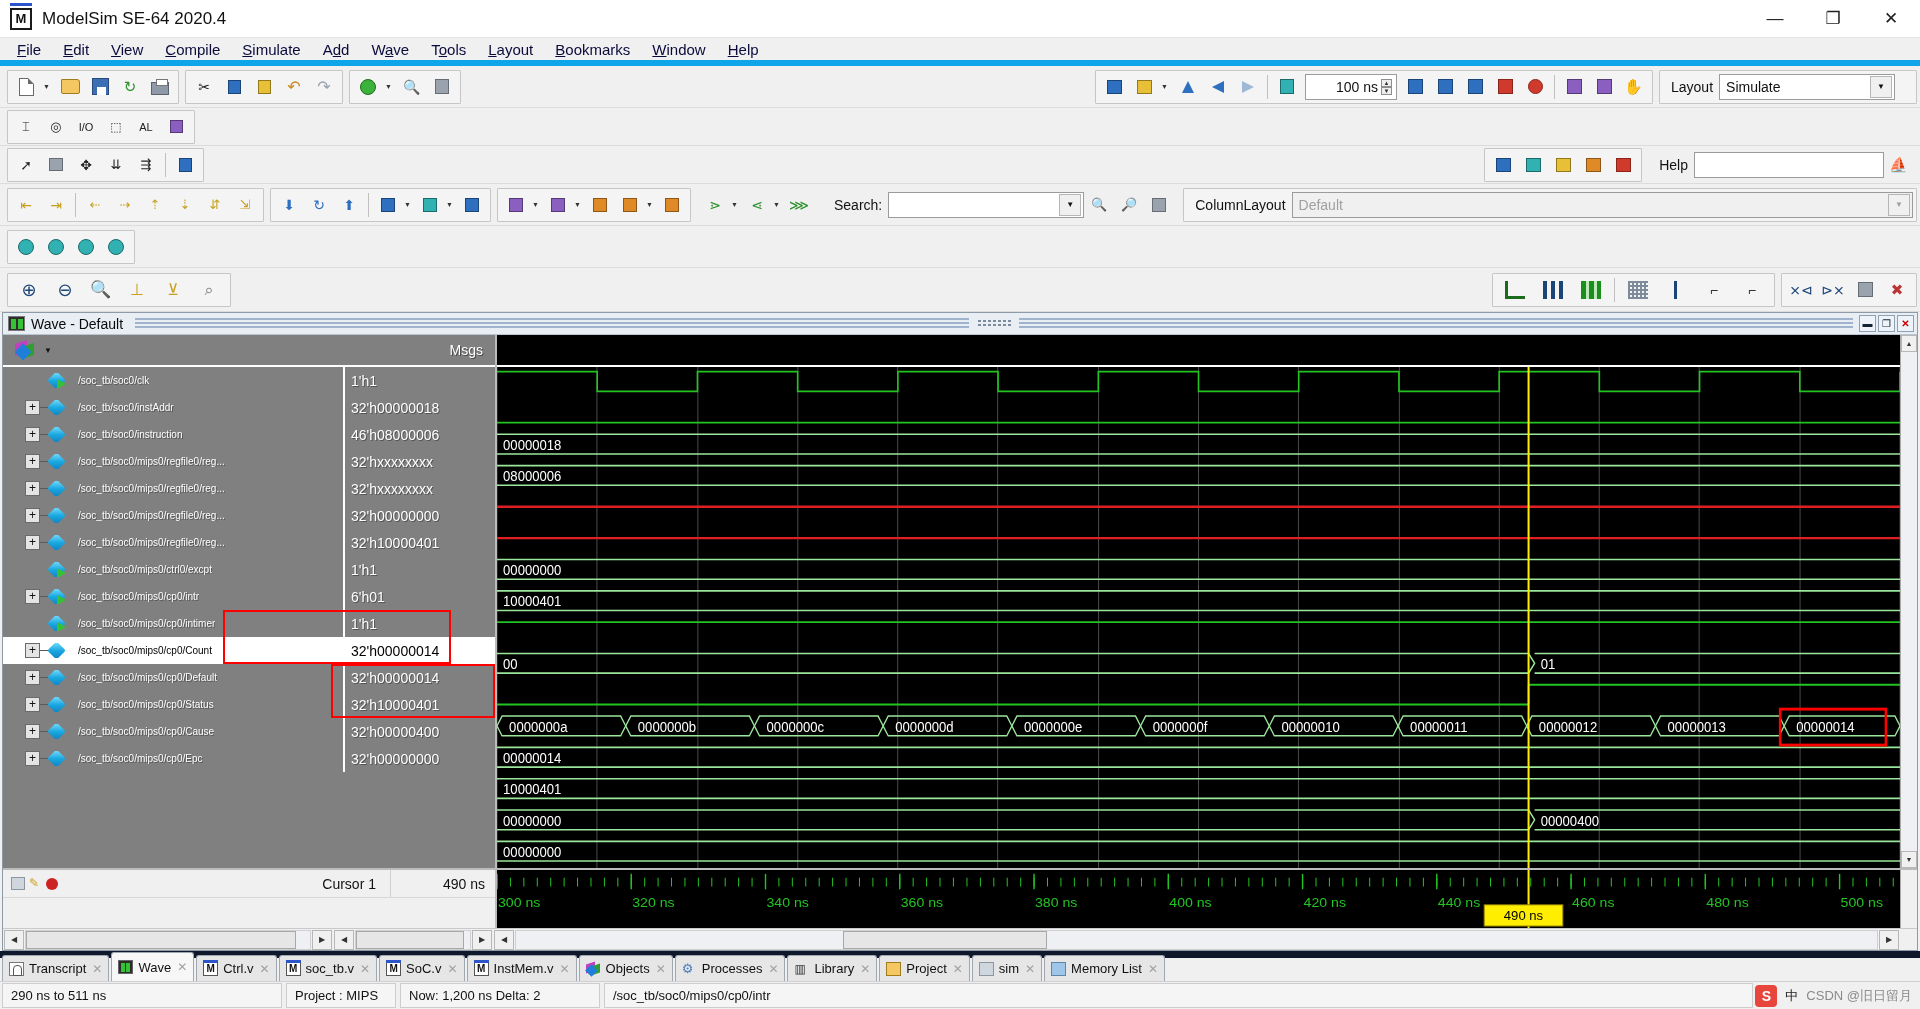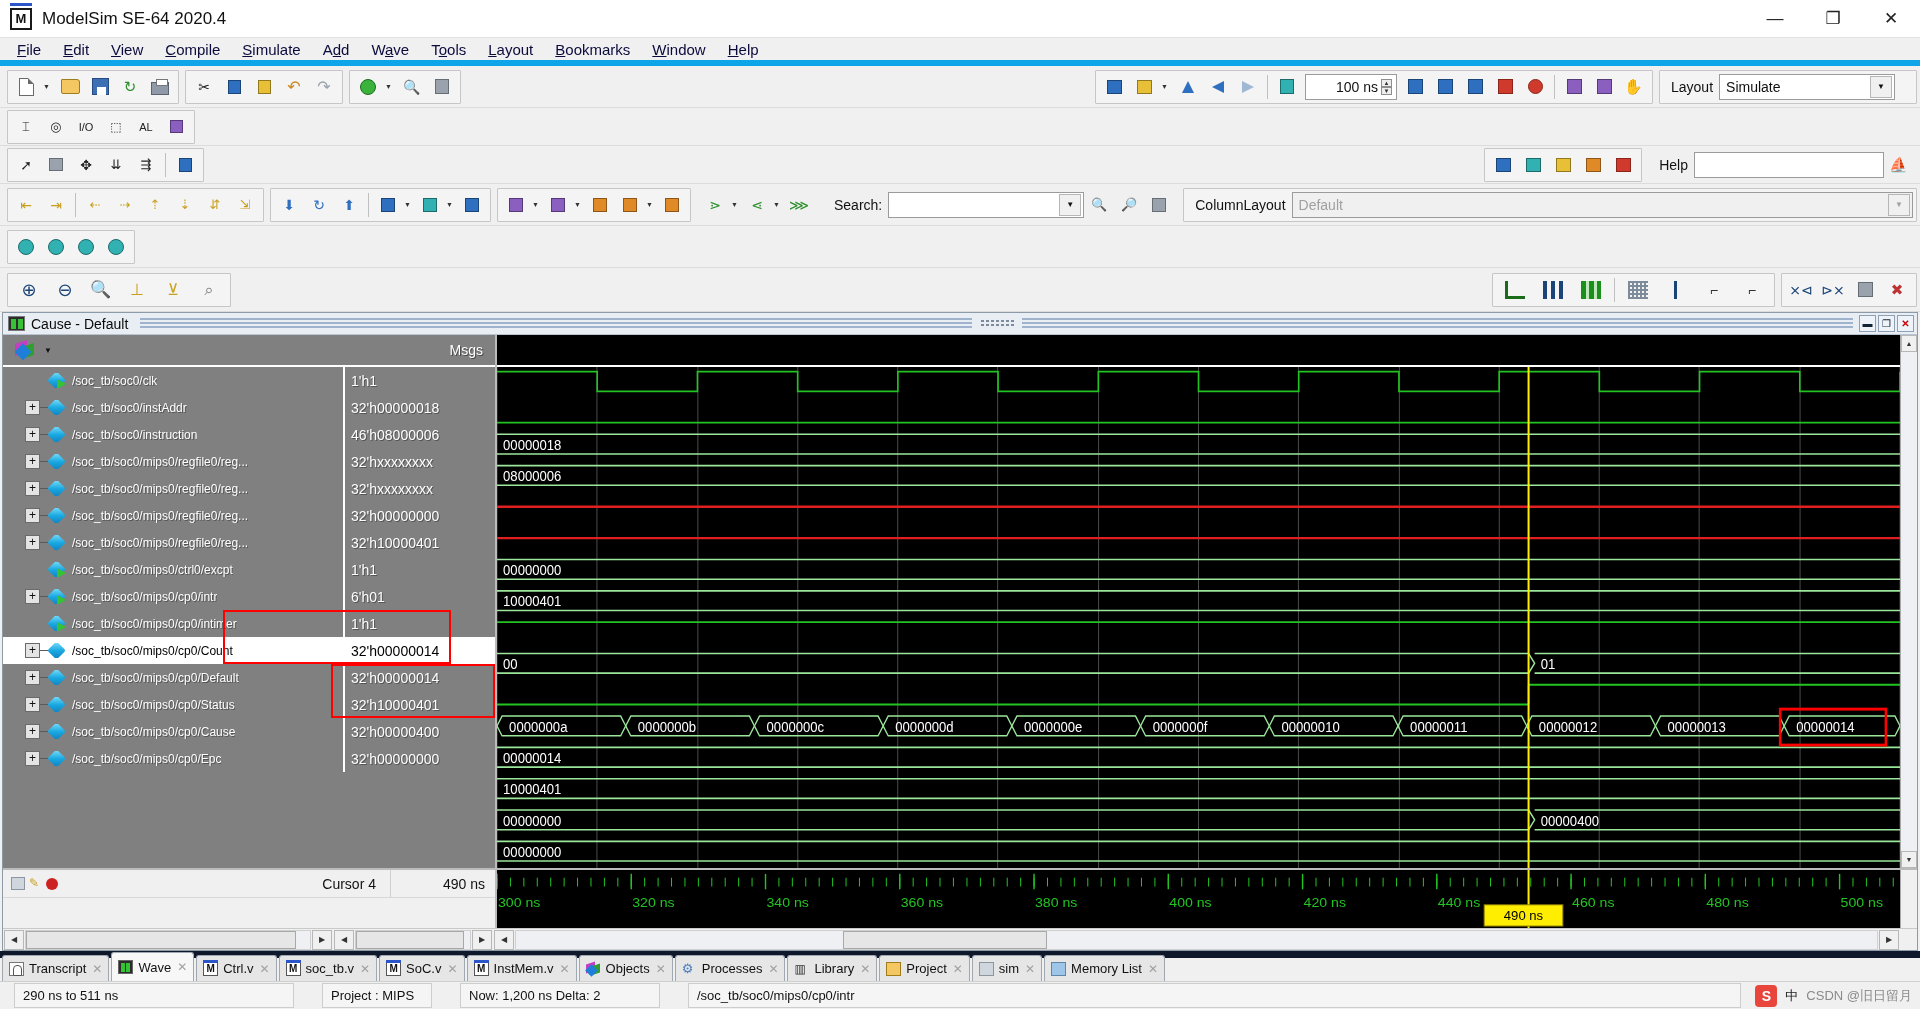--- a/index.html
+++ b/index.html
@@ -168,21 +168,21 @@
   .sig-icon .diamond {
     position: absolute; left: 1px; top: 1px; width: 13px; height: 13px;
     background: linear-gradient(135deg,#7fe3ff 0%, #19a7e0 52%, #0f7fbe 100%);
     transform: rotate(45deg); border-radius: 2px;
   }
   .sig-icon.io .garrow {
     position: absolute; left: 8px; top: 6px; width: 0; height: 0;
     border-top: 5px solid transparent; border-bottom: 5px solid transparent;
     border-left: 9px solid #35c235;
   }
-  .sname { font-size: 12px; color: #ffffff; margin-left: 4px; white-space: nowrap;
+  .sname { font-size: 10px; color: #ffffff; margin-left: 10px; white-space: nowrap;
            overflow: hidden; text-overflow: ellipsis; text-shadow: 1px 1px 0 #545454; }
   .srow.selected { background: #ffffff; }
   .srow.selected .sname { color: #000; text-shadow: none; }
   .srow.selected .sval { color: #000; text-shadow: none; }
   .name-col { width: 340px; flex: none; display: flex; align-items: center; overflow: hidden; }
   .val-col { flex: 1 1 auto; border-left: 2px solid #fff; height: 27px;
              display: flex; align-items: center; padding-left: 6px; overflow: hidden; }
   .sval { font-size: 14px; color: #ffffff; text-shadow: 1px 1px 0 #545454; white-space: nowrap; }
   .srow.selected .val-col { background: #fff; }
 
@@ -243,21 +243,21 @@
   .tico.gear { color:#4a7fc1; font-size:13px; line-height:14px; }
   .tico.library { color:#333; font-size:12px; line-height:14px; }
   .tico.project { background:#f5c762; border:1px solid #a07d1c; }
   .tico.sim { background:#cfd6de; border:1px solid #8c96a1; }
   .tico.memory { background:#9fc6e8; border:1px solid #5e86a8; }
 
   
   .statusbar { height: 28px; display: flex; align-items: stretch; background: #f0f0f0;
                border-top: 1px solid #cfcfcf; flex: none; }
   .sb-cell { border: 1px solid #cdcdcd; background: #f5f5f5; display: flex; align-items: center;
-             padding: 0 8px; font-size: 13px; color: #111; margin: 1px 14px; white-space:nowrap;}
+             padding: 0 8px; font-size: 13px; color: #111; margin: 1px 2px; white-space:nowrap;}
   .sb-tray { margin-left: auto; display: flex; align-items: center; gap: 8px; padding-right: 8px; }
   .tray-sogou { width: 22px; height: 22px; background: #e8453c; border-radius: 4px; color:#fff;
                 font-size: 14px; font-weight:bold; display:flex;align-items:center;justify-content:center;}
   .tray-txt { font-size: 13px; color: #222; }
   .tray-dim { font-size: 13px; color: #8a8a8a; }
 
   
   svg.wf { display:block; width: 100%; height: 100%; }
 </style>
 </head>
@@ -690,21 +690,21 @@
       <div class="tbtn" style="width:30px">
           <span style="font-size:15px;color:#b33">✖</span>
         </div>
     </div>
   </div>
 
   <div class="wave-window">
 
     <div class="wave-titlebar">
       <div class="wt-icon"></div>
-      <div class="wt-text">Cause - Default</div>
+      <div class="wt-text">Wave - Default</div>
       <div class="wt-grip"></div>
       <div class="wt-dots"></div>
       <div class="wt-grip"></div>
       <div class="wt-btns">
         <div class="wt-btn">▬</div>
         <div class="wt-btn">❐</div>
         <div class="wt-btn x">✕</div>
       </div>
     </div>
 
@@ -1023,21 +1023,21 @@
     </div>
 
     <div class="cursor-panel">
       <div class="cp-left">
         <div class="cp-row">
           <div class="cp-icons">
             <span style="display:inline-block;width:14px;height:13px;background:#cfd6de;border:1px solid #8c96a1;"></span>
             <span style="display:inline-block;width:13px;height:13px;color:#c8a020;font-size:12px;line-height:12px;">✎</span>
             <span style="display:inline-block;width:12px;height:12px;border-radius:50%;background:#cc2222;"></span>
           </div>
-          <span class="cp-lbl">Cursor 4</span>
+          <span class="cp-lbl">Cursor 1</span>
           <span class="cp-val">490 ns</span>
         </div>
       </div>
       <div class="cp-right">
         <svg class="wf" id="ruler-svg" viewBox="0 0 1390 60" preserveAspectRatio="none">
             <line x1="0.0" y1="8" x2="0.0" y2="17" stroke="#22c422" stroke-width="1"></line>
             <line x1="13.3" y1="8" x2="13.3" y2="17" stroke="#22c422" stroke-width="1"></line>
             <line x1="26.6" y1="8" x2="26.6" y2="17" stroke="#22c422" stroke-width="1"></line>
             <line x1="39.9" y1="8" x2="39.9" y2="17" stroke="#22c422" stroke-width="1"></line>
             <line x1="53.2" y1="8" x2="53.2" y2="17" stroke="#22c422" stroke-width="1"></line>

